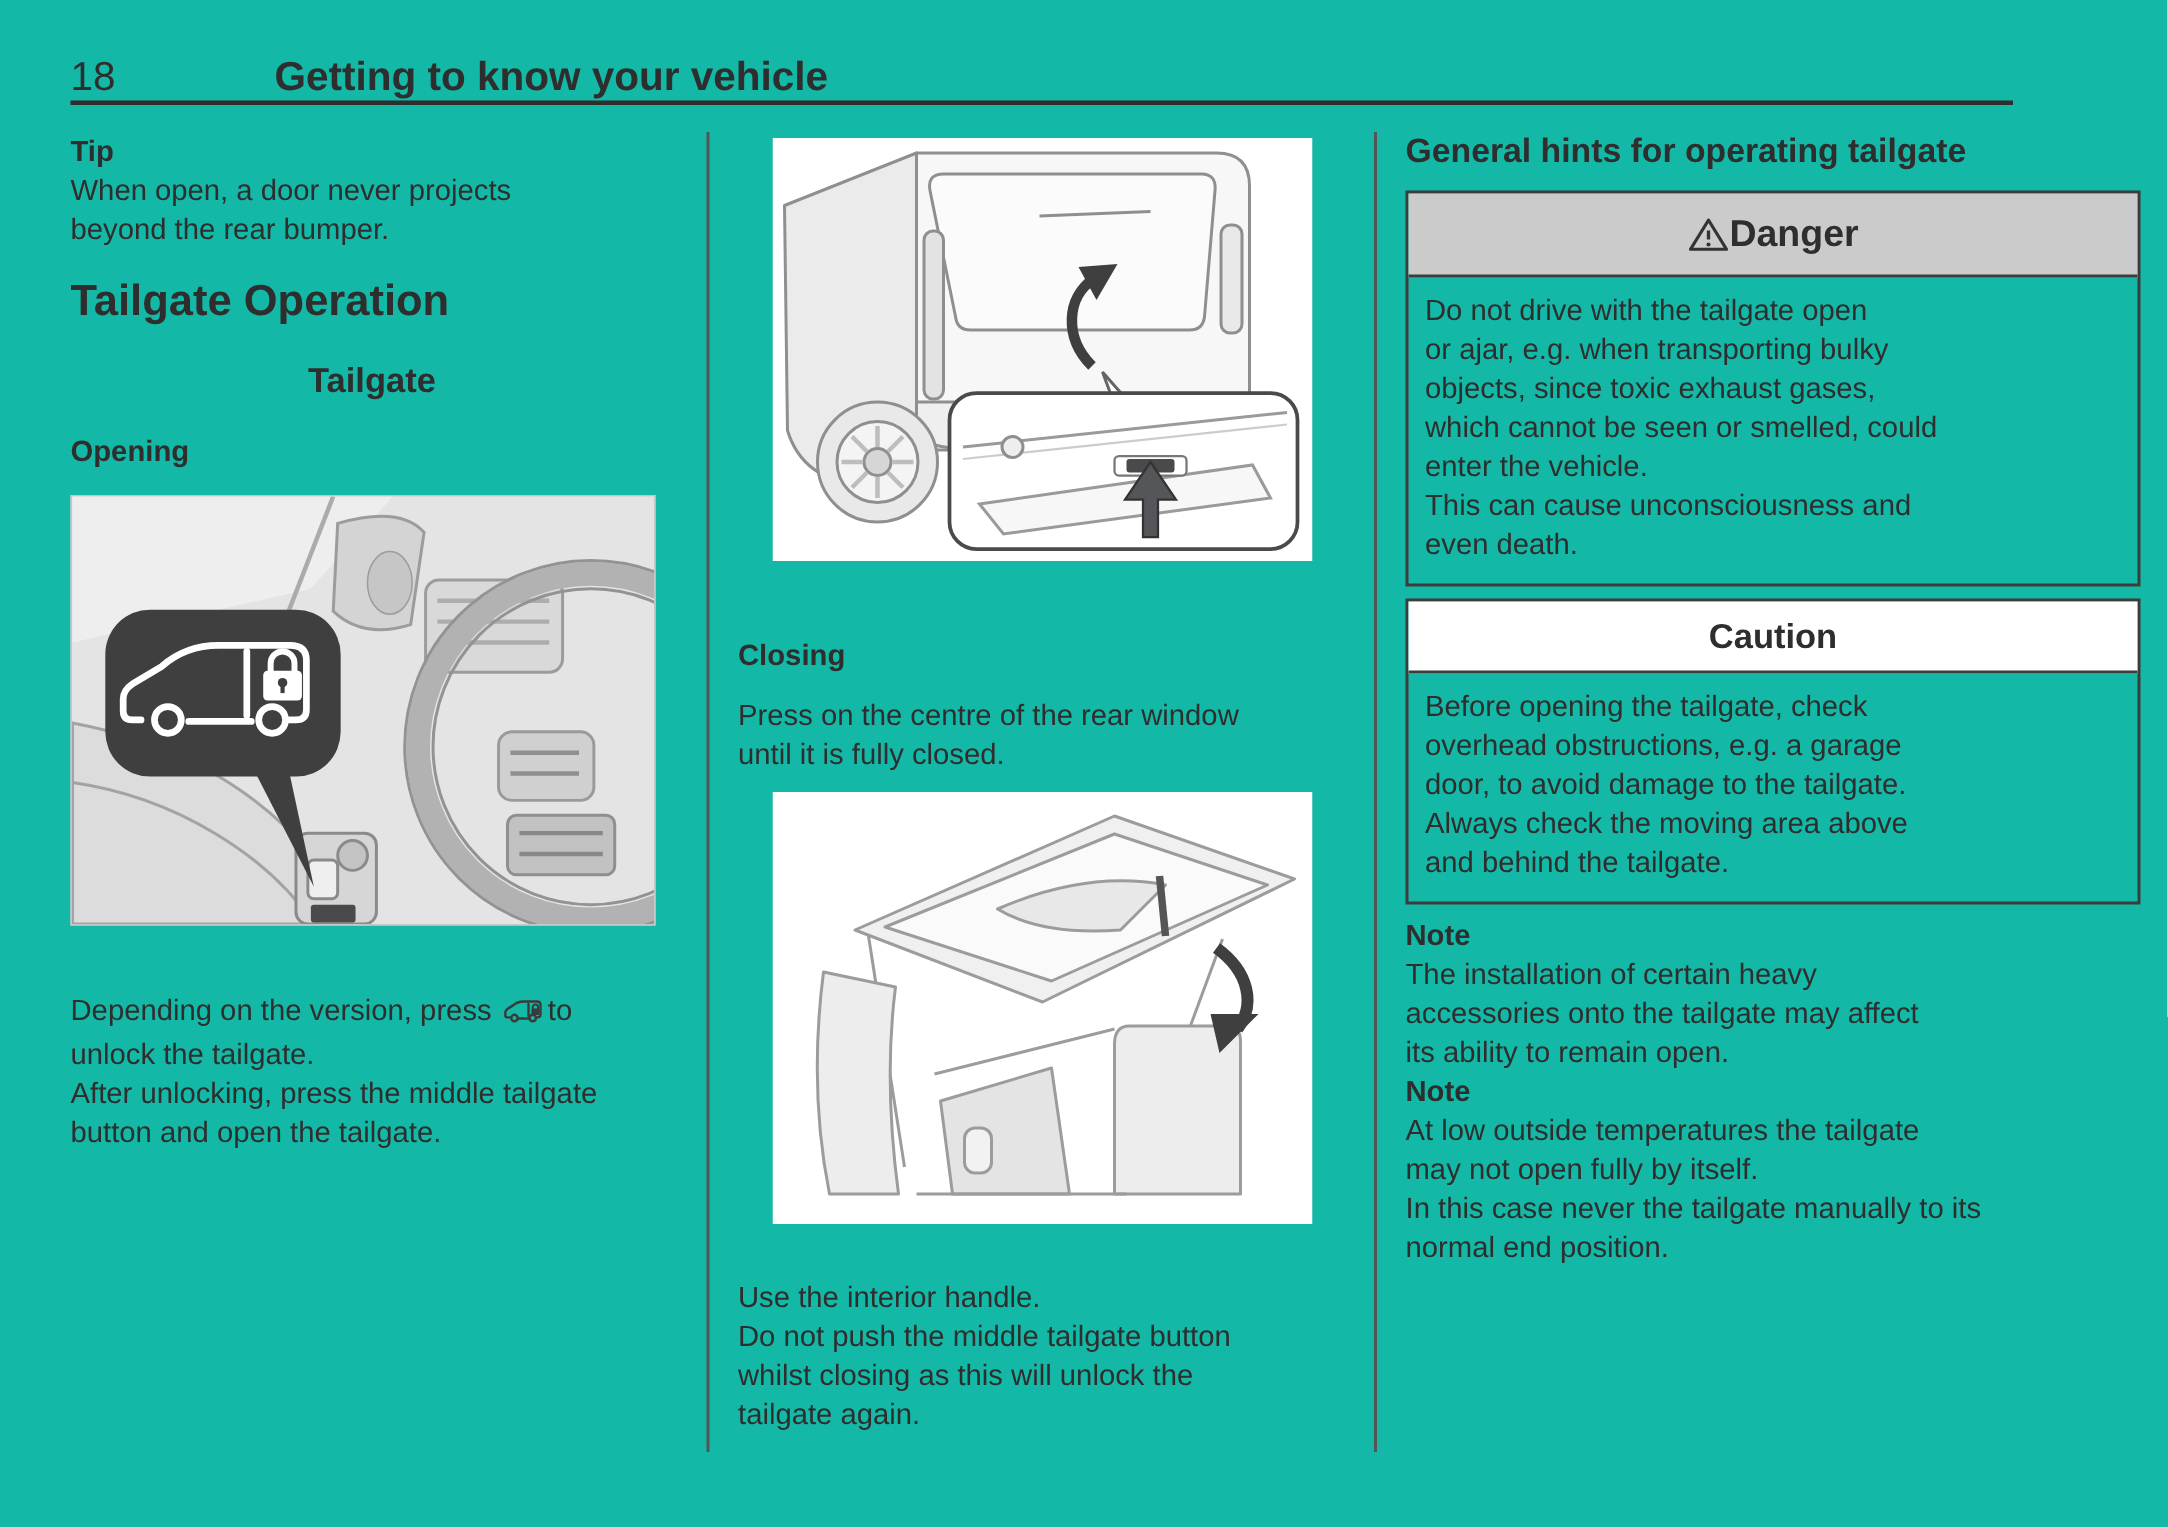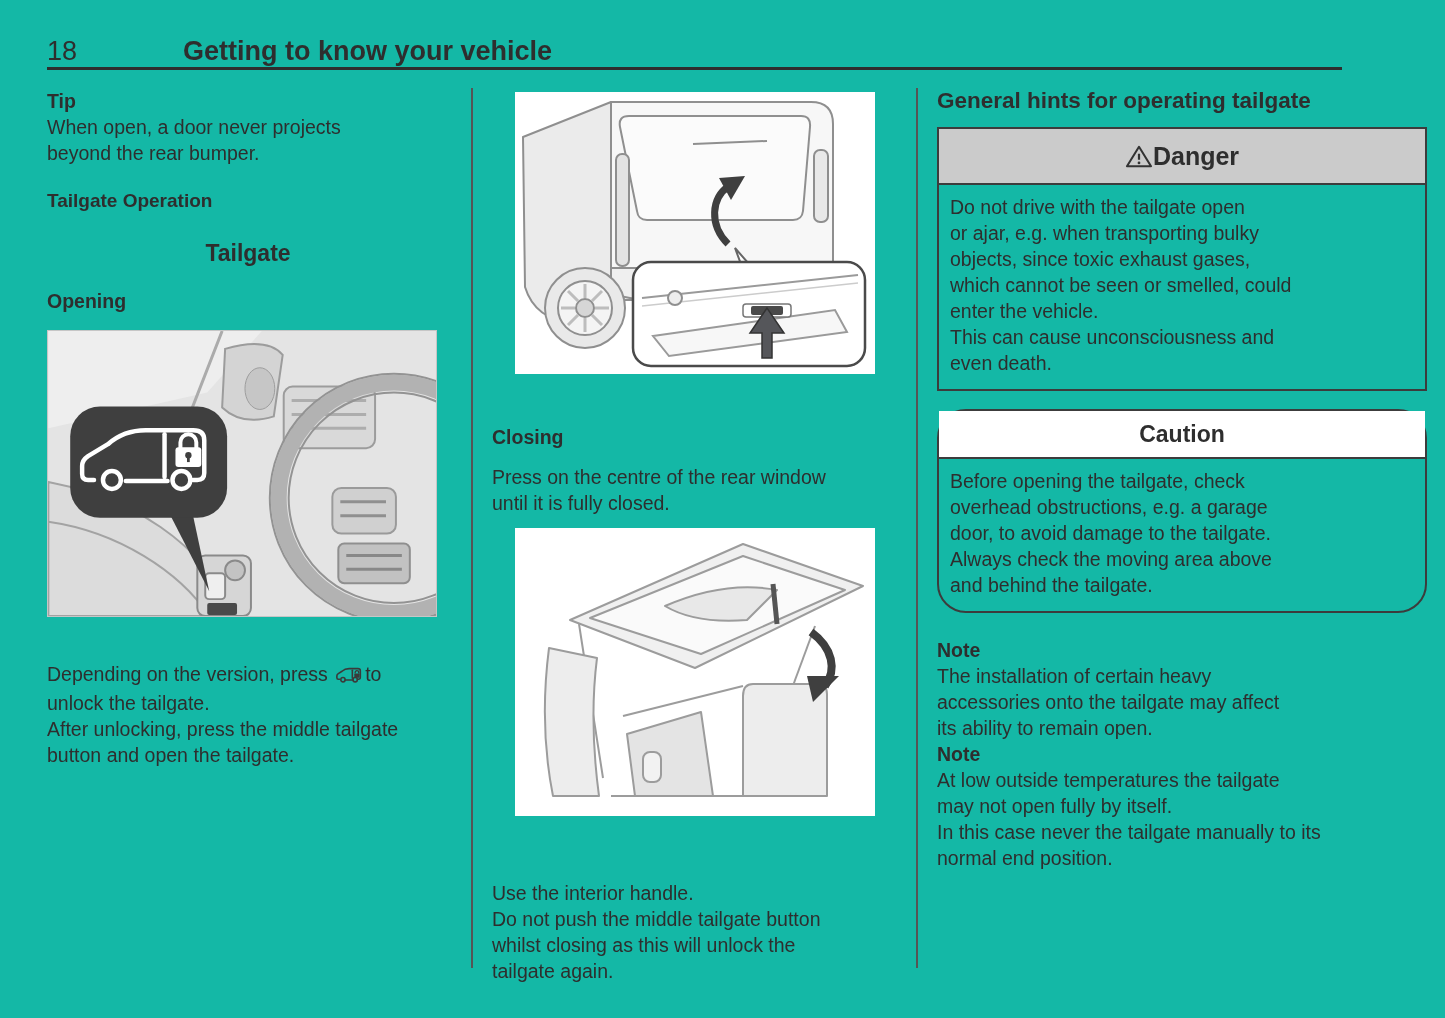--- a/index.html
+++ b/index.html
@@ -22,47 +22,47 @@
   .vd2 { left:916px; }
 
   
   .col { position:absolute; top:88px; font-size:19.5px; line-height:26px; }
   .col-left  { left:47px;  width:402px; }
   .col-middle{ left:492px; width:402px; }
   .col-right { left:937px; width:490px; }
 
   p { white-space:pre-line; }
   .bold-label { font-size:19.5px; font-weight:700; line-height:26px; }
-  .section-heading   { font-size:19px; font-weight:700; margin-top:19px; line-height:32px; }
+  .section-heading   { font-size:29px; font-weight:700; margin-top:19px; line-height:32px; }
   .subsection-heading{ font-size:23px; font-weight:700; margin-top:23px; line-height:26px;text-align:center; }
   .minor-heading     { font-size:19.5px; font-weight:700; margin-top:22px; line-height:26px; }
 
   .fig { display:block; }
   .fig svg { display:block; }
   .fig-door { width:390px; height:287px; margin-top:16px; background:#e4e4e4; border:1px solid #c6c6c6; }
   .fig-rear { width:360px; height:282px; margin:4px 0 0 23px; }
   .fig-open { width:360px; height:288px; margin:12px 0 0 23px; }
 
   .para-unlock { margin-top:44px; }
   .closing-head { margin-top:50px; }
   .closing-text { margin-top:14px; }
-  .interior-text { margin-top:64px; }
+  .interior-text { margin-top:36px; }
 
   
   .hints-heading { font-size:22.5px; font-weight:700; line-height:26px; }
   .warn-box { border:2px solid #3c3c3c; margin-top:13px; }
   .warn-header {
     display:flex; align-items:center; justify-content:center; 
     font-weight:700; border-bottom:2px solid #3c3c3c; 
   }
   .danger .warn-header { background:#cbcbcb; font-size:25px; padding:14px 0; }
   .caution .warn-header { background:#ffffff; font-size:23px; padding:10px 0; }
   .warn-body { padding:9px 10px 13px 11px; }
-  .caution { margin-top:18px;border-radius:29px; }
-  .notes { margin-top:24px; }
+  .caution { margin-top:8px; }
+  .notes { margin-top:8px; }
   .warn-icon { display:inline-flex; }
 
   .inline-icon { display:inline-block; vertical-align:-3px; margin-left:2px; }
 </style>
 </head>
 <body>
 
 <div class="page">
 
   <span class="page-number">18</span>

